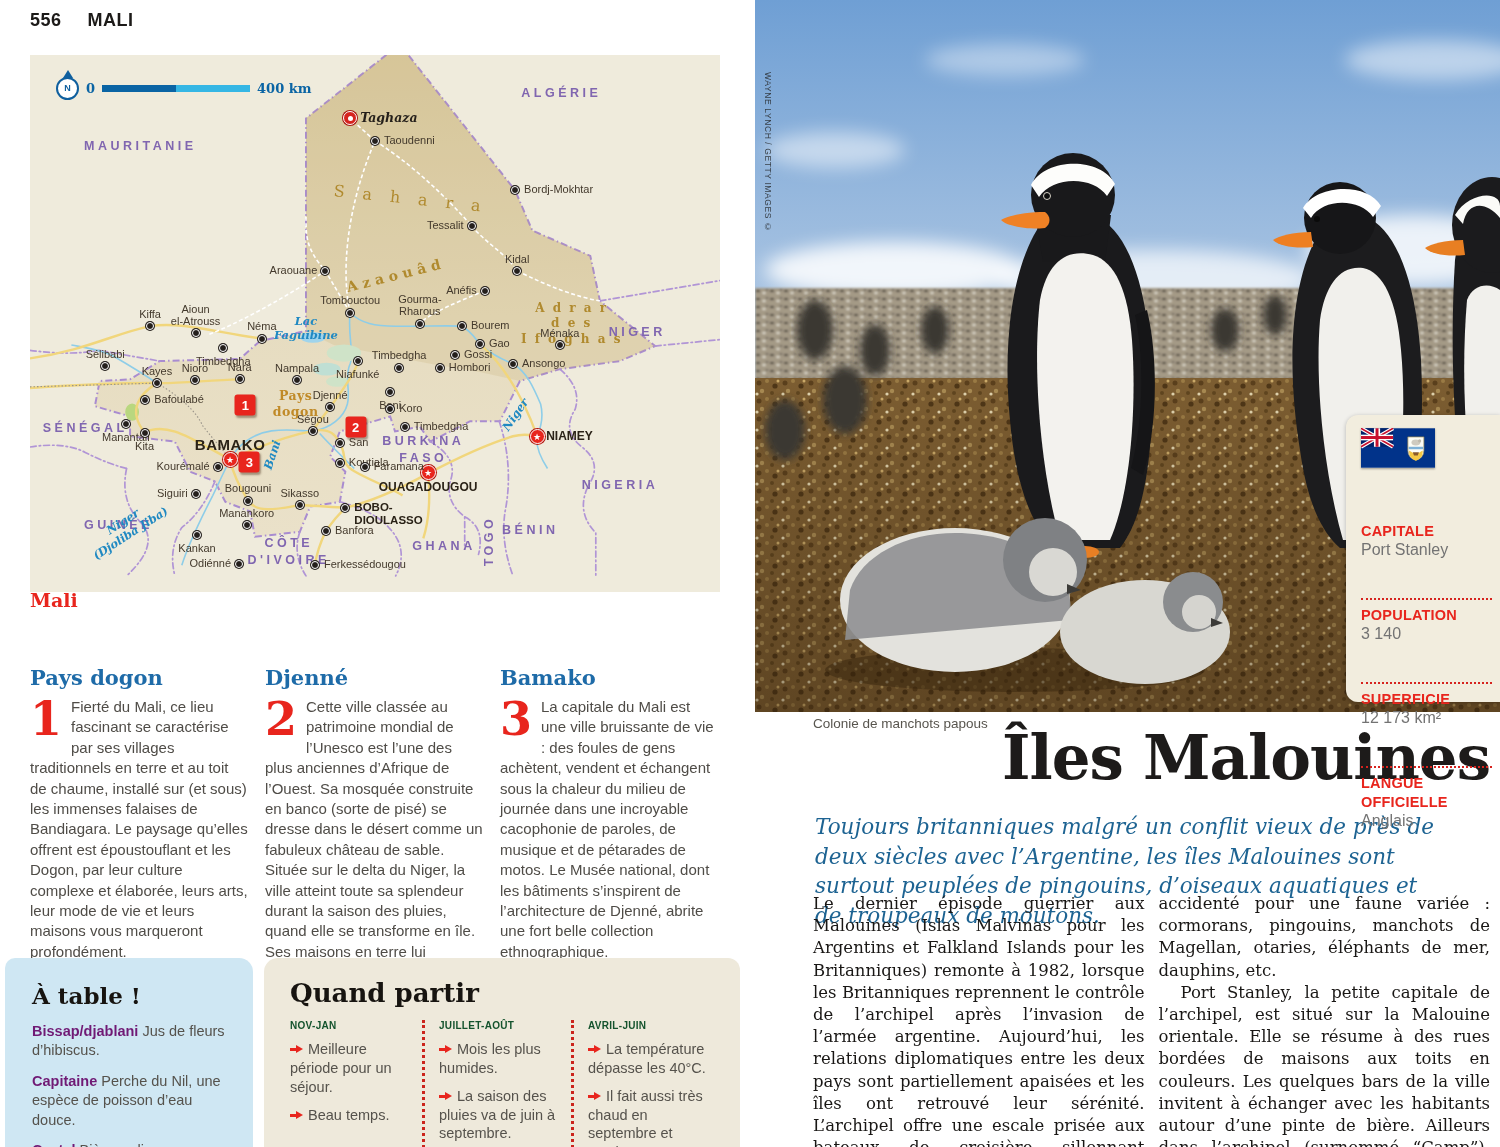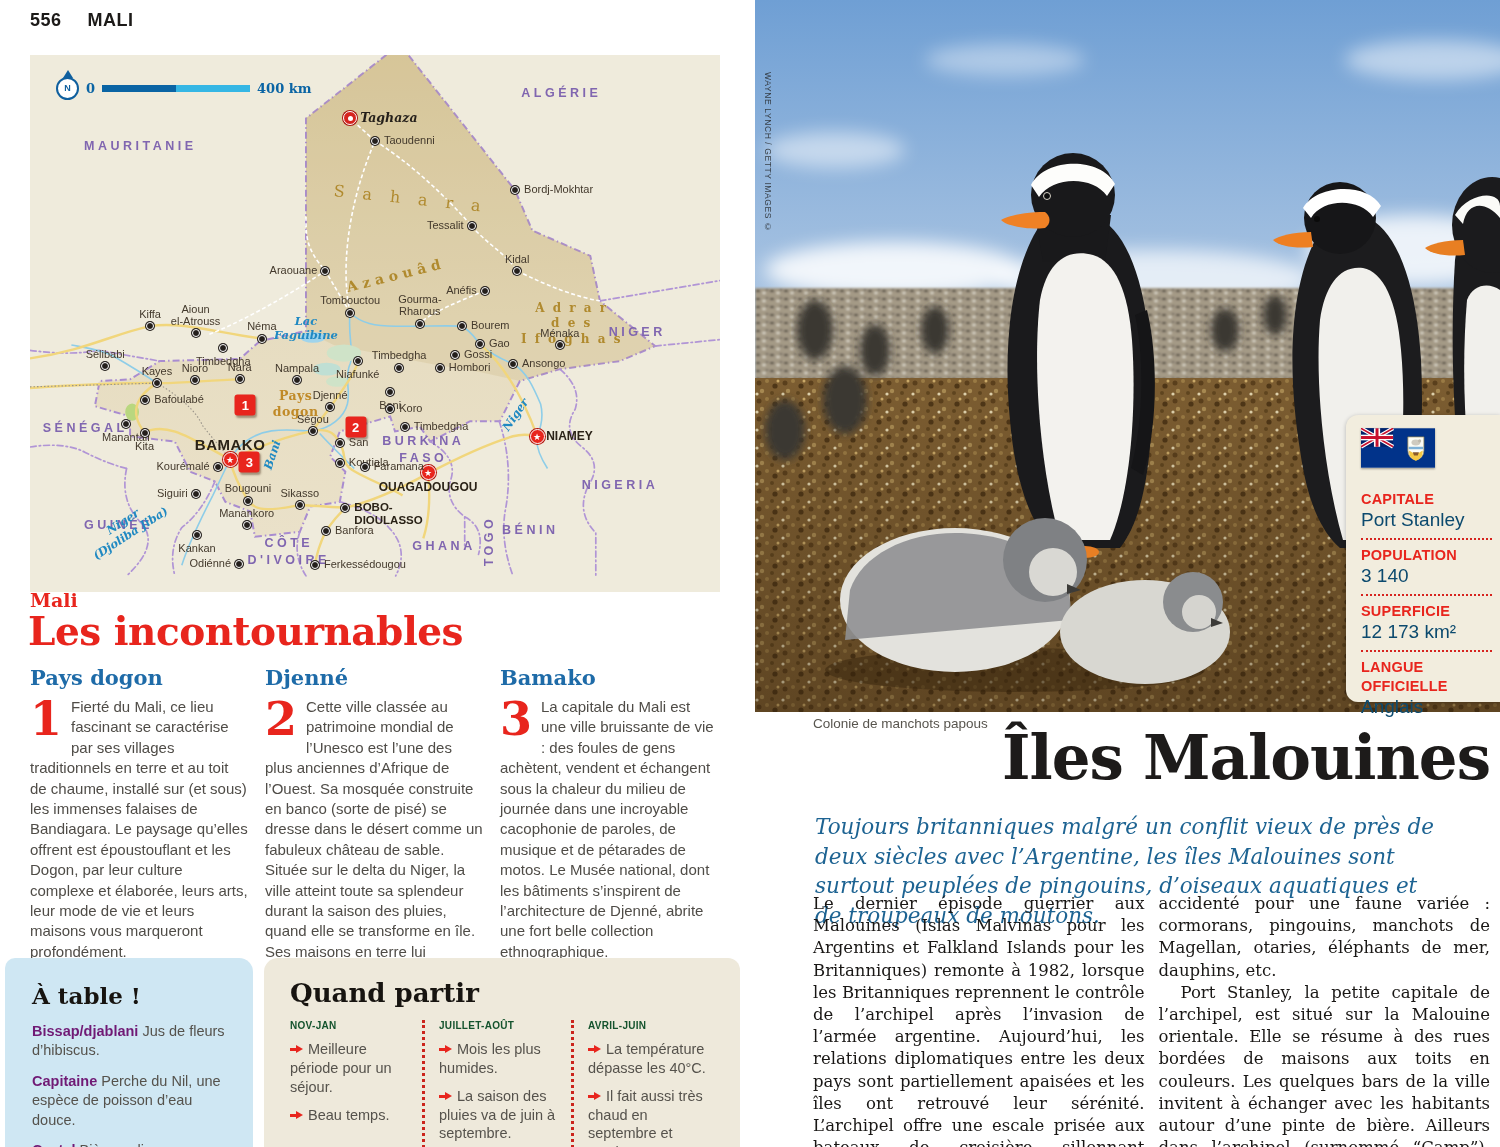--- a/index.html
+++ b/index.html
@@ -101,22 +101,22 @@
   
   .page-right{position:absolute;left:755px;top:0;width:745px;height:1147px;}
   .photo{position:absolute;left:0;top:0;width:745px;height:712px;overflow:hidden;background:#87a8d2;}
   .credit{position:absolute;left:8px;top:72px;writing-mode:vertical-rl;font-size:8.5px;
           letter-spacing:.6px;color:#2e3338;opacity:.9;z-index:5;}
   .factbox{position:absolute;right:0;top:415px;width:154px;height:287px;background:#f2edde;
            border-radius:12px 0 0 12px;padding:13px 8px 8px 15px;box-sizing:border-box;z-index:6;
            box-shadow:0 1px 4px rgba(0,0,0,.25);}
   .fb-flag{width:74px;height:40px;margin-bottom:12px;box-shadow:0 1px 2px rgba(0,0,0,.35);}
   .fb-label{font-weight:bold;font-size:14.5px;color:#e8251d;letter-spacing:.2px;line-height:1.25;}
-  .fb-value{font-size:19px;color:#0c4a6e;margin-top:1px;}
-  .fb-row{padding:6px 0 7px 0;}
+  .fb-value{font-size:16px;color:#737373;margin-top:1px;}
+  .fb-row{padding:6px 0 7px 0;margin-top:32px;}
   .fb-row + .fb-row{border-top:2px dotted #d6231e;}
 
   .photo-caption{position:absolute;left:58px;top:716px;font-size:13.5px;color:#58554e;}
   .rtitle{position:absolute;left:58px;right:10px;top:722px;text-align:right;
           font-family:"DejaVu Serif",serif;font-weight:bold;font-size:61px;color:#1d1b1a;
           letter-spacing:-1px;}
   .intro{position:absolute;left:60px;right:64px;top:812px;
          font-family:"DejaVu Serif",serif;font-style:italic;font-size:21.5px;line-height:1.38;
          color:#1d6392;}
   .body-cols{position:absolute;left:58px;right:10px;top:893px;display:flex;gap:14px;}
@@ -275,21 +275,20 @@
 DIOULASSO</span></div>
         <div class="ml k-city pos-above" style="left: 31.4%; top: 87.6%;"><span class="pt"></span><span class="lbl">Manankoro</span></div>
         <div class="ml k-city pos-below" style="left: 24.2%; top: 89.3%;"><span class="pt"></span><span class="lbl">Kankan</span></div>
         <div class="ml k-city pos-right" style="left: 42.9%; top: 88.6%;"><span class="pt"></span><span class="lbl">Banfora</span></div>
         <div class="ml k-city pos-left" style="left: 30.3%; top: 94.8%;"><span class="pt"></span><span class="lbl">Odiénné</span></div>
         <div class="ml k-city pos-right" style="left: 41.3%; top: 95%;"><span class="pt"></span><span class="lbl">Ferkessédougou</span></div>
       </div>
   </div>
 
   <div class="kicker">Mali</div>
-  <div class="section-title">Les incontournables</div>
 
   <div class="hl-row">
     <div class="hl-col">
       <h3 class="hl-title">Pays dogon</h3>
       <p class="hl-text"><span class="hl-num">1</span><span>Fierté du Mali, ce lieu fascinant se caractérise par ses villages traditionnels en terre et au toit de chaume, installé sur (et sous) les immenses falaises de Bandiagara. Le paysage qu’elles offrent est époustouflant et les Dogon, par leur culture complexe et élaborée, leurs arts, leur mode de vie et leurs maisons vous marqueront profondément.</span></p>
     </div>
     <div class="hl-col">
       <h3 class="hl-title">Djenné</h3>
       <p class="hl-text"><span class="hl-num">2</span><span>Cette ville classée au patrimoine mondial de l’Unesco est l’une des plus anciennes d’Afrique de l’Ouest. Sa mosquée construite en banco (sorte de pisé) se dresse dans le désert comme un fabuleux château de sable. Située sur le delta du Niger, la ville atteint toute sa splendeur durant la saison des pluies, quand elle se transforme en île. Ses maisons en terre lui donnent un charme irréel.</span></p>
     </div>

